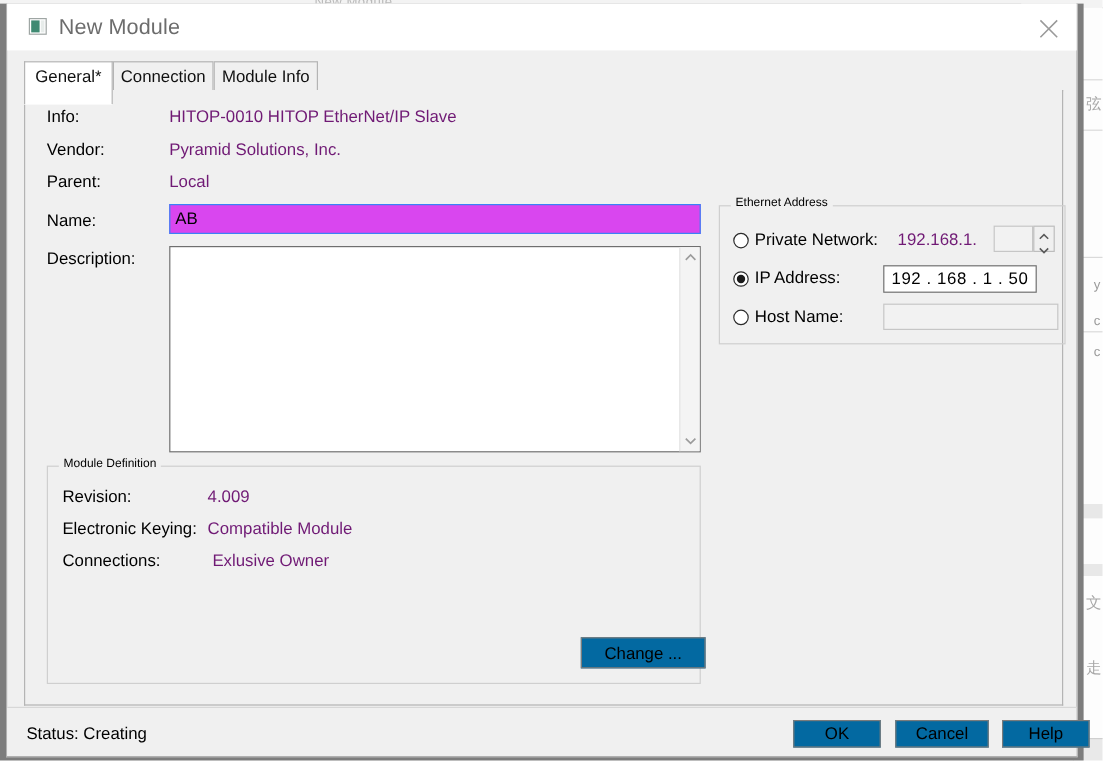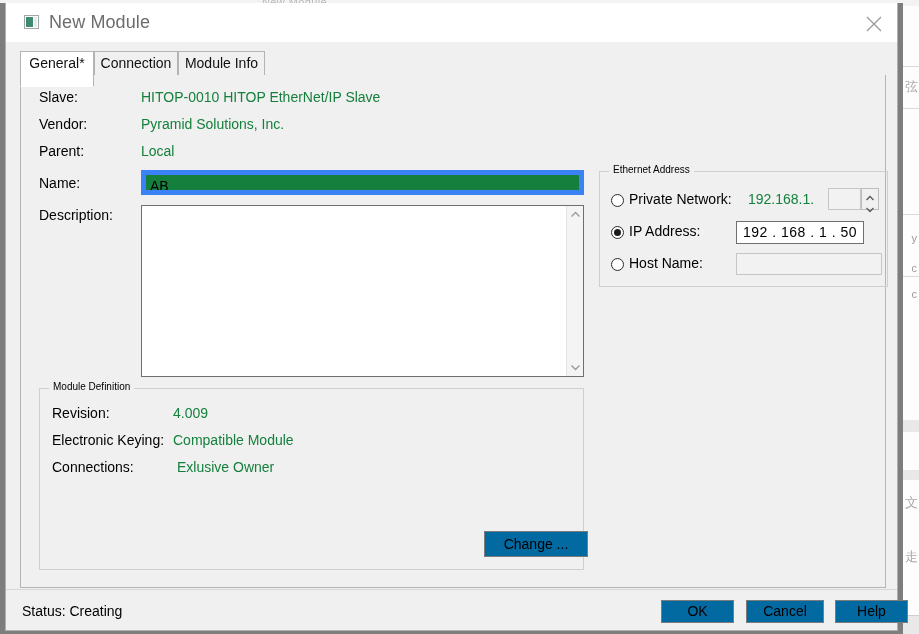--- a/index.html
+++ b/index.html
@@ -208,29 +208,29 @@
 
   .lbl {
     position: absolute;
     font-size: 14px;
     color: #000000;
     white-space: nowrap;
   }
   .val {
     position: absolute;
     font-size: 14px;
-    color: #15803d;
+    color: #701a75;
     white-space: nowrap;
   }
 
   
   .textbox {
     position: absolute;
-    background: #15803d;
-    border: 5px solid #3b82f6;
+    background: #d946ef;
+    border: 1px solid #3b82f6;
     box-sizing: border-box;
     font-size: 14px;
     color: #000000;
     padding: 0 4px;
     line-height: 22px;
     cursor: text;
     overflow: hidden;
     white-space: nowrap;
   }
   .textbox.disabled {
@@ -415,21 +415,21 @@
     <div class="tabstrip">
       <div class="tabstrip-base"></div>
 
       <div class="tab active" style="left:0px;width:74px;">General*</div>
       <div class="tab" style="left:74px;width:84px;">Connection</div>
       <div class="tab" style="left:158px;width:87px;">Module Info</div>
     </div>
 
     <div class="page-body">
 
-      <div class="lbl" style="left:18px;  top:14px;">Slave:</div>
+      <div class="lbl" style="left:18px;  top:14px;">Info:</div>
       <div class="val" style="left:120px; top:14px;">HITOP-0010 HITOP EtherNet/IP Slave</div>
 
       <div class="lbl" style="left:18px;  top:41px;">Vendor:</div>
       <div class="val" style="left:120px; top:41px;">Pyramid Solutions, Inc.</div>
 
       <div class="lbl" style="left:18px;  top:68px;">Parent:</div>
       <div class="val" style="left:120px; top:68px;">Local</div>
 
       <div class="lbl" style="left:18px; top:100px;">Name:</div>
       <div class="textbox" style="left:120px; top:95px; width:443px; height:25px;" title="">AB</div>

